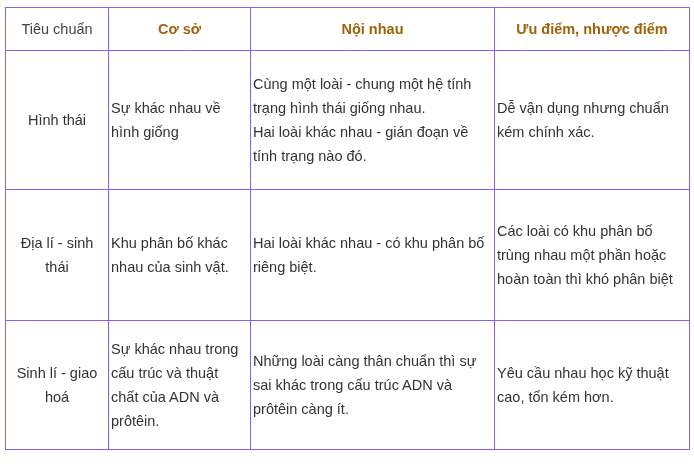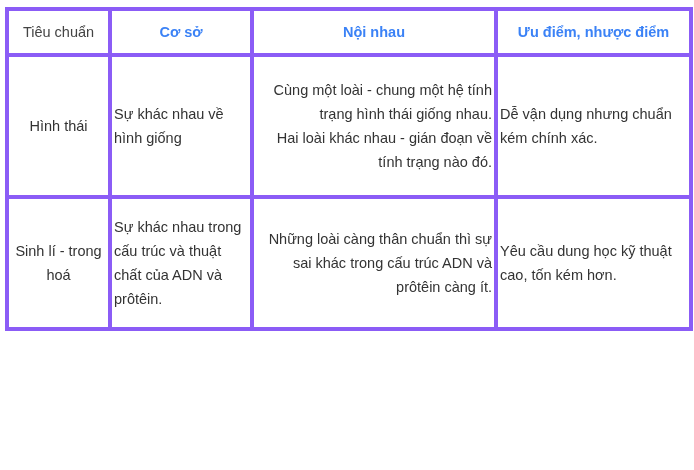--- a/index.html
+++ b/index.html
@@ -17,47 +17,46 @@
     }
     table.criteria {
       position: absolute;
       left: 5px;
       top: 7px;
       border-collapse: collapse;
       table-layout: fixed;
       width: 684px;
     }
     table.criteria td, table.criteria th {
-      border: 4px solid #8b5cf6;
+      border: 1px solid #8b5cf6;
       font-size: 14.5px;
       line-height: 24px;
       vertical-align: middle;
       padding: 0 2px;
       word-wrap: break-word;
     }
     table.criteria th {
       height: 42px;
       font-weight: bold;
       text-align: center;
-      color: #3b82f6;
+      color: #a16207;
     }
     table.criteria th.normal {
       font-weight: normal;
       color: #444444;
     }
     table.criteria td.crit {
       text-align: center;
       padding: 12px 4px;
     }
     table.criteria td.left {
       text-align: left;
     }
     td p {
       margin: 0;
-      text-align: right;
     }
     td p + p {
       margin-top: 0;
     }
     col.c1 { width: 103px; }
     col.c2 { width: 142px; }
     col.c3 { width: 244px; }
     col.c4 { width: 195px; }
     tr.r1 td { height: 114px; }
     tr.r2 td { height: 106px; }
@@ -85,22 +84,30 @@
   <tbody>
     <tr class="r1">
       <td class="crit">Hình thái</td>
       <td class="left">Sự khác nhau về hình giống</td>
       <td class="left">
         <p>Cùng một loài - chung một hệ tính trạng hình thái giống nhau.</p>
         <p>Hai loài khác nhau - gián đoạn về tính trạng nào đó.</p>
       </td>
       <td class="left">Dễ vận dụng nhưng chuẩn kém chính xác.</td>
     </tr>
+    <tr class="r2">
+      <td class="crit">Địa lí - sinh thái</td>
+      <td class="left">Khu phân bố khác nhau của sinh vật.</td>
+      <td class="left">
+        <p>Hai loài khác nhau - có khu phân bố riêng biệt.</p>
+      </td>
+      <td class="left">Các loài có khu phân bố trùng nhau một phần hoặc hoàn toàn thì khó phân biệt</td>
+    </tr>
     <tr class="r3">
-      <td class="crit">Sinh lí - trong hoá</td>
+      <td class="crit">Sinh lí - giao hoá</td>
       <td class="left">Sự khác nhau trong cấu trúc và thuật chất của ADN và prôtêin.</td>
       <td class="left">
         <p>Những loài càng thân chuẩn thì sự sai khác trong cấu trúc ADN và prôtêin càng ít.</p>
       </td>
-      <td class="left">Yêu cầu dung học kỹ thuật cao, tốn kém hơn.</td>
+      <td class="left">Yêu cầu nhau học kỹ thuật cao, tốn kém hơn.</td>
     </tr>
   </tbody>
 </table>
 
 </body></html>

